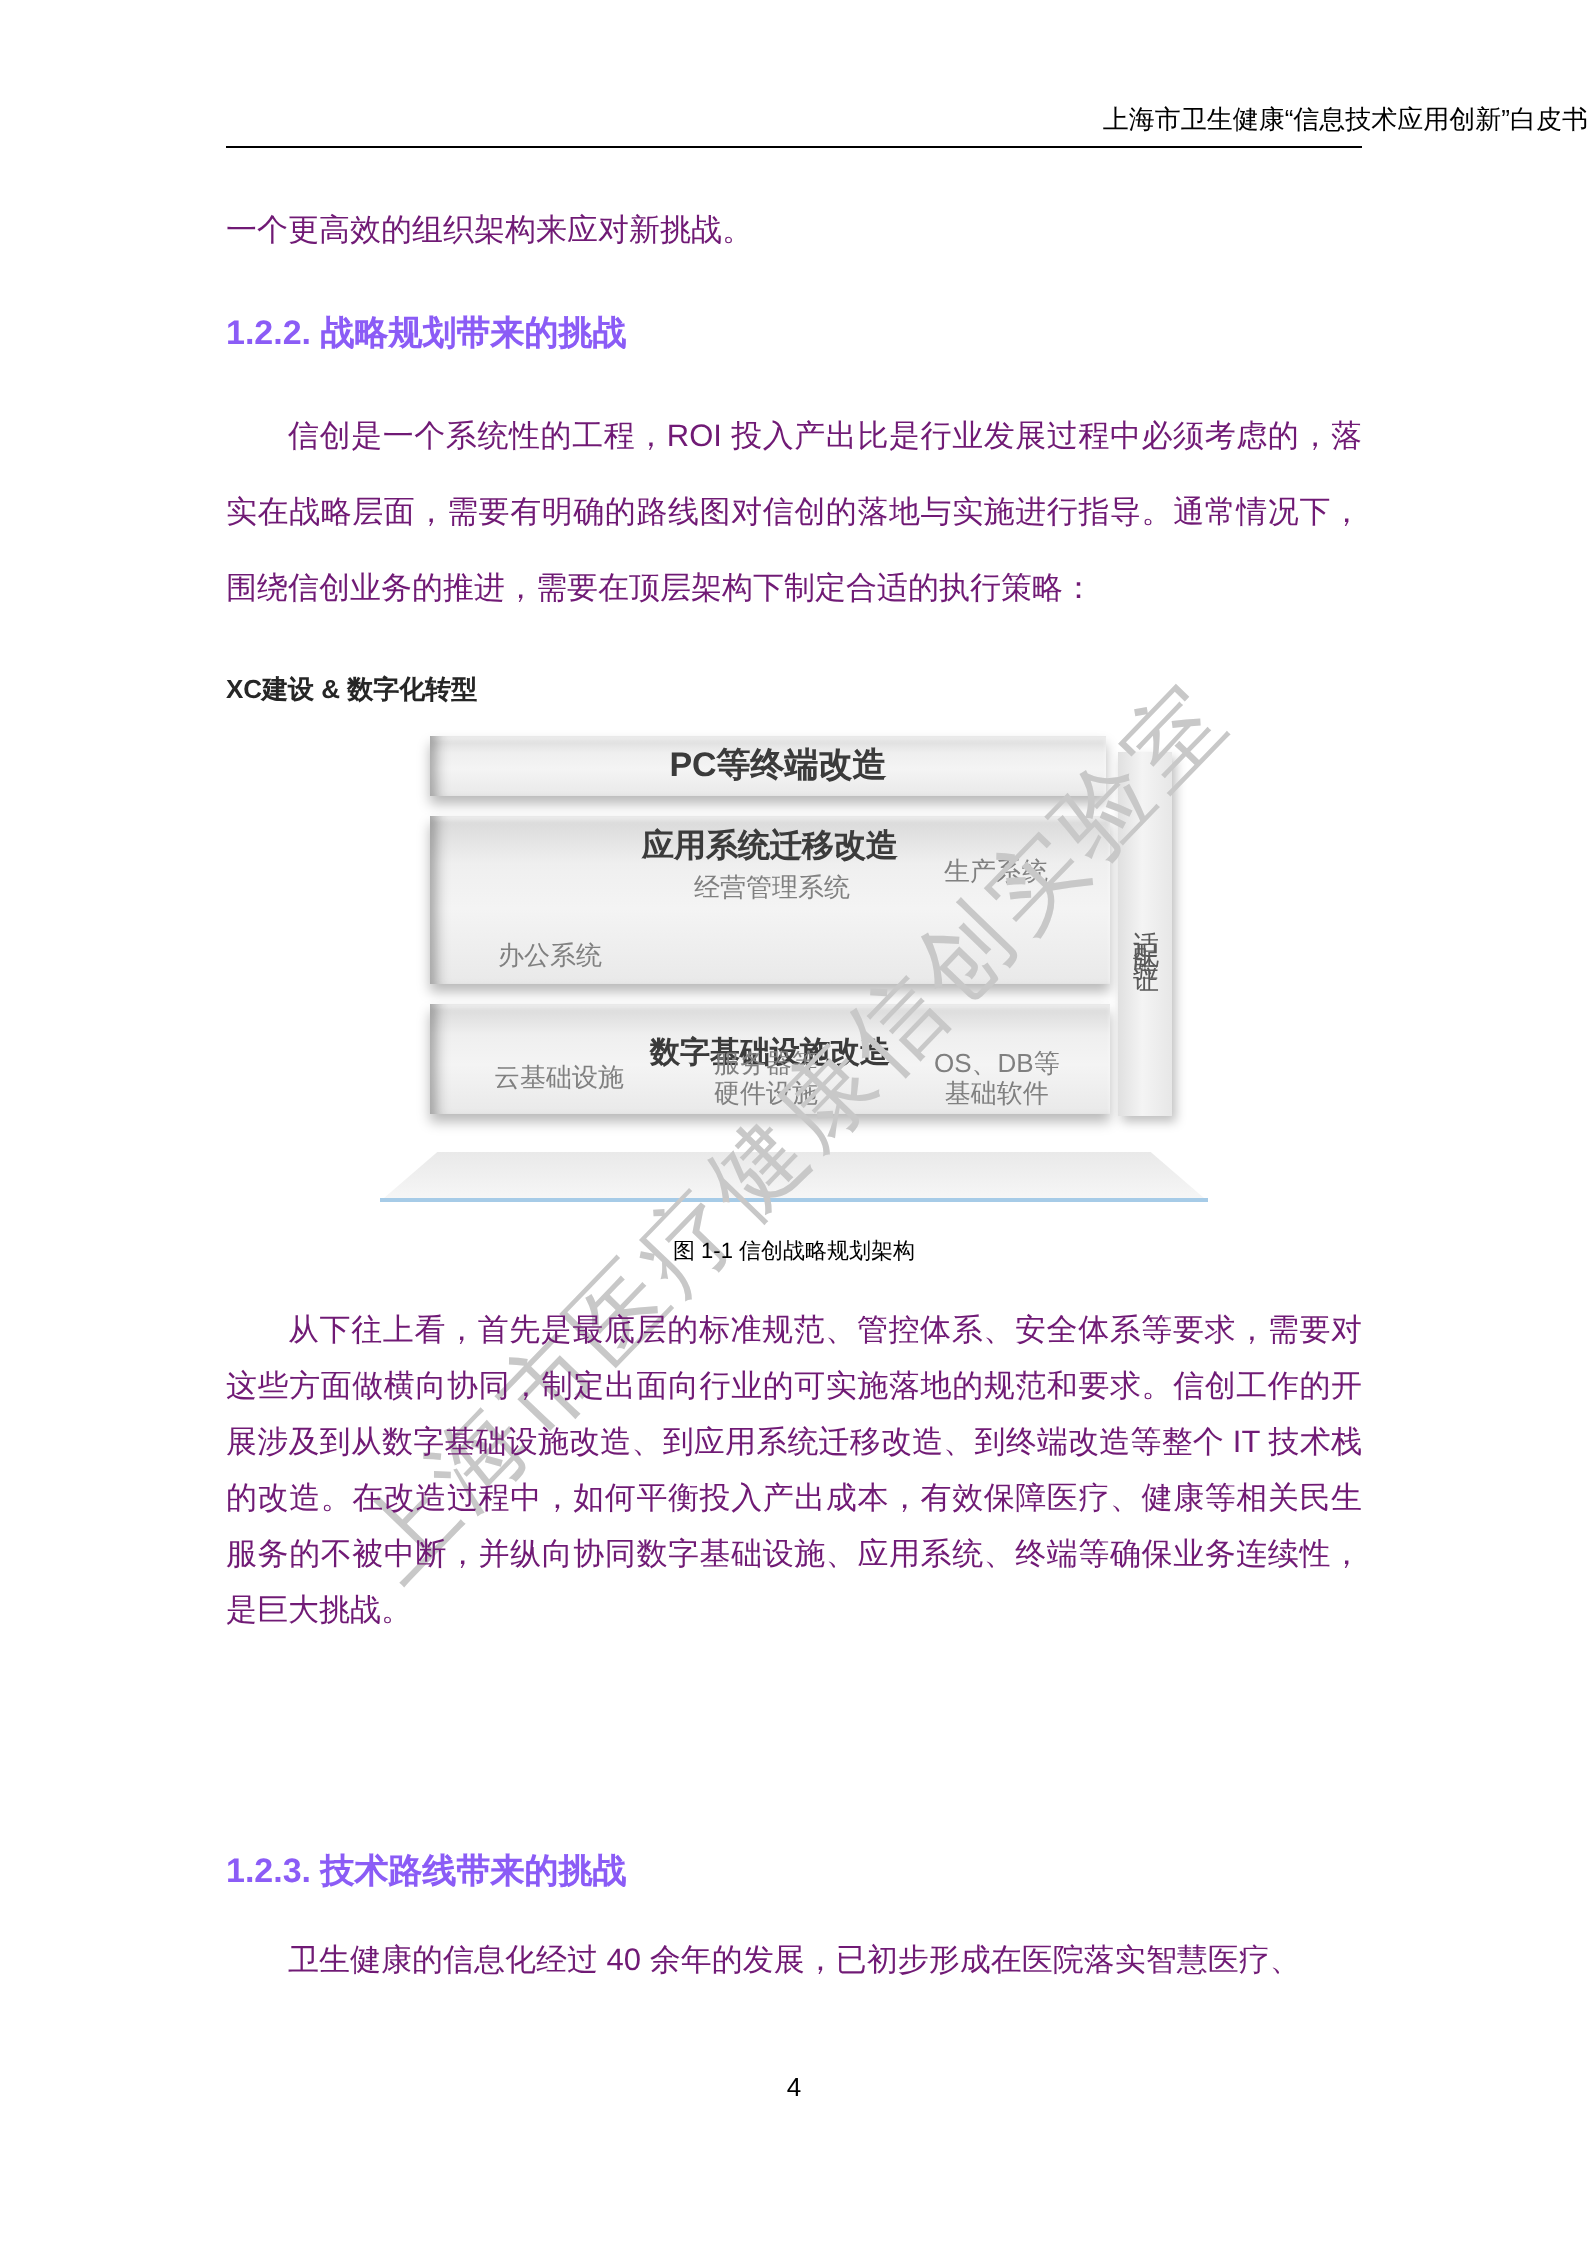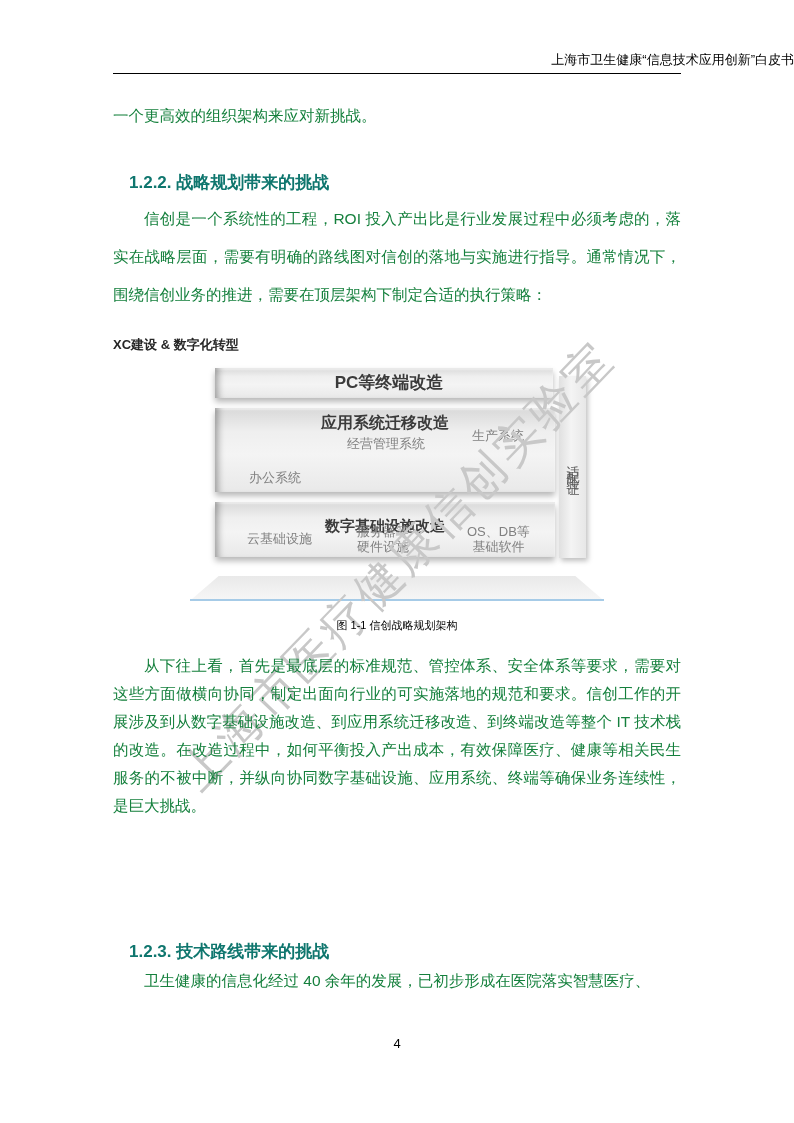--- a/index.html
+++ b/index.html
@@ -23,30 +23,30 @@
     border-top: 1.5px solid #000; z-index: 3;
   }
   .page-number {
     position: absolute; top: 1036px; left: 0; width: 100%;
     text-align: center; font-size: 13px; z-index: 3;
   }
 
   
   .para {
     position: absolute; left: 113px; width: 568px; margin: 0;
-    font-size: 15.5px; color: #15803d; text-align: justify; z-index: 3;
+    font-size: 15.5px; color: #701a75; text-align: justify; z-index: 3;
   }
   .para-intro { top: 104px; line-height: 24px; text-align: left; }
   .para-122   { top: 200px; line-height: 38px; text-indent: 2em; }
   .para-after { top: 652px; line-height: 28px; text-indent: 2em; }
   .para-123   { top: 966px; line-height: 30px; text-indent: 2em; }
 
   .heading {
-    position: absolute; left: 113px; margin: 16px;
-    font-size: 17px; font-weight: bold; color: #0f766e; z-index: 3;
+    position: absolute; left: 113px; margin: 0;
+    font-size: 17px; font-weight: bold; color: #8b5cf6; z-index: 3;
   }
   .h-122 { top: 155px; }
   .h-123 { top: 924px; }
 
   
   .watermark {
     position: absolute; left: 397px; top: 566px;
     transform: translate(-50%, -50%) rotate(-46deg);
     font-size: 47px; letter-spacing: 3px; white-space: nowrap;
     color: #c8c8c8; z-index: 2; pointer-events: none;

